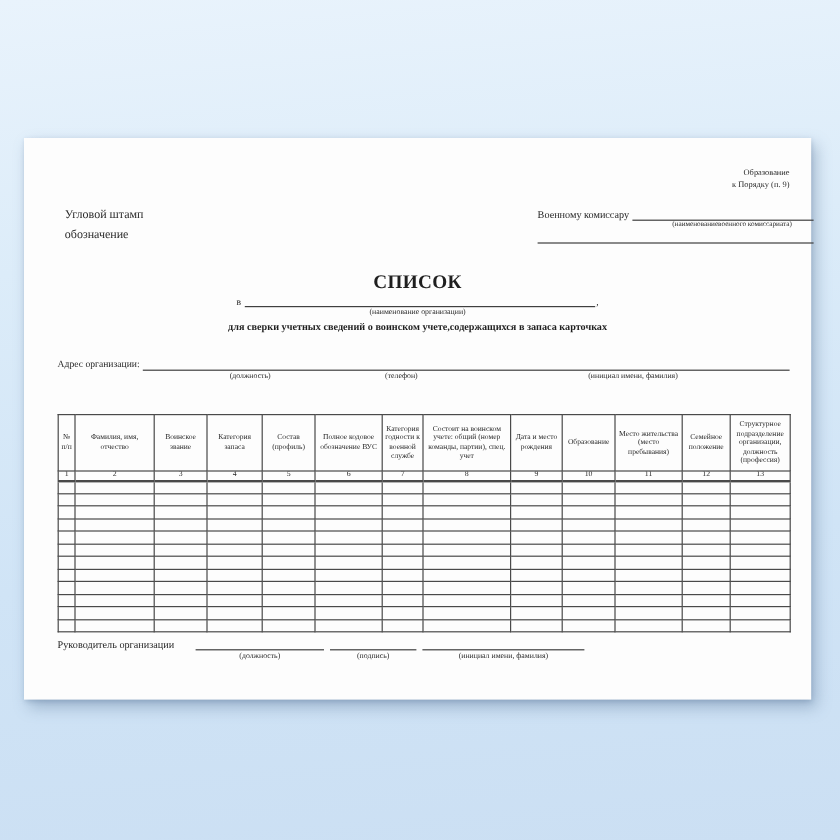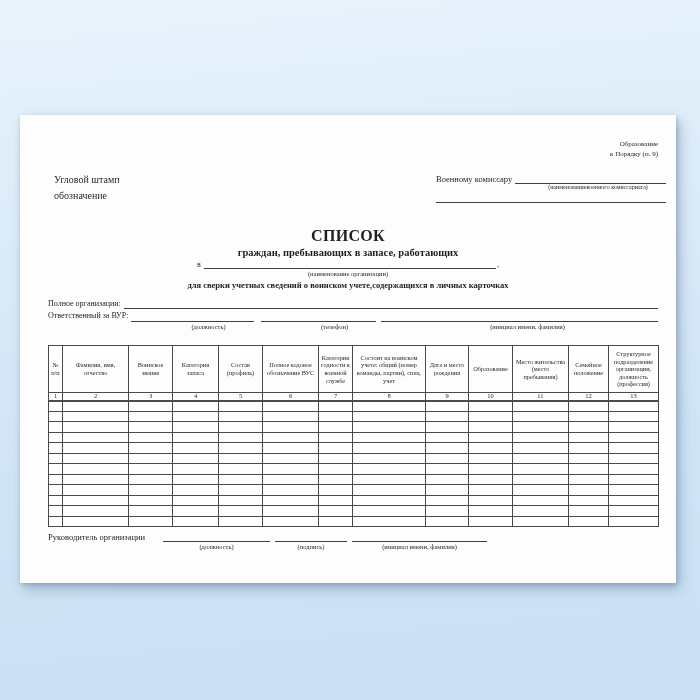--- a/index.html
+++ b/index.html
@@ -18,21 +18,21 @@
   }
   .appendix {
     position:absolute; top:24px; right:18px;
     font-size:7px; line-height:1.45; text-align:right; color:#2a2a2a;
   }
   .corner-stamp {
     position:absolute; left:34px; top:57px;
     font-size:10px; line-height:1.55; color:#2a2a2a;
   }
   .commissar {
-    position:absolute; left:416px; top:59px; width:230px;
+    position:absolute; left:428px; top:59px; width:230px;
   }
   .commissar .row1 { display:flex; align-items:flex-end; }
   .commissar .lbl { font-size:8.5px; white-space:nowrap; }
   .blank { border-bottom:1px solid #3f3f3f; display:inline-block; }
   .commissar .line { flex:1; height:10px; margin-left:3px; border-bottom:1px solid #3f3f3f; }
   .commissar .hint { margin-left:94px; text-align:center; font-size:6px; color:#2a2a2a; }
   .commissar .line2 { width:100%; height:13px; border-bottom:1px solid #3f3f3f; }
   .title-block { position:absolute; left:0; top:112px; width:100%; text-align:center; }
   .title-main { font-size:16px; font-weight:bold; letter-spacing:.3px; }
   .title-sub  { font-size:10.5px; font-weight:bold; margin-top:2px; }
@@ -102,40 +102,33 @@
     <div class="row1">
       <span class="lbl">Военному комиссару</span>
       <span class="line"></span>
     </div>
     <div class="hint">(наименованиевоенного комиссариата)</div>
     <div class="line2"></div>
   </div>
 
   <div class="title-block">
     <div class="title-main">СПИСОК</div>
-    <div class="title-sub">граждан, пребывающих в запасе, работающих</div>
     <div class="title-org">
       <span>в</span>
       <span class="blank"></span>
       <span>,</span>
     </div>
     <div class="org-hint">(наименование организации)</div>
-    <div class="title-purpose">для сверки учетных сведений о воинском учете,содержащихся в личных карточках</div>
+    <div class="title-purpose">для сверки учетных сведений о воинском учете,содержащихся в запаса карточках</div>
   </div>
 
   <div class="info-block">
     <div class="info-row">
-      <span class="lbl">Полное организации:</span>
+      <span class="lbl">Адрес организации:</span>
       <span class="seg addr-seg"></span>
-    </div>
-    <div class="info-row vur-row">
-      <span class="lbl">Ответственный за ВУР:</span>
-      <span class="seg seg-pos"></span>
-      <span class="seg seg-phone"></span>
-      <span class="seg seg-name"></span>
     </div>
     <div class="hints-row">
       <span class="hsp1"></span>
       <span class="h h-pos">(должность)</span>
       <span class="hsp2"></span>
       <span class="h h-phone">(телефон)</span>
       <span class="hsp3"></span>
       <span class="h h-name">(инициал имени, фамилия)</span>
     </div>
   </div>

